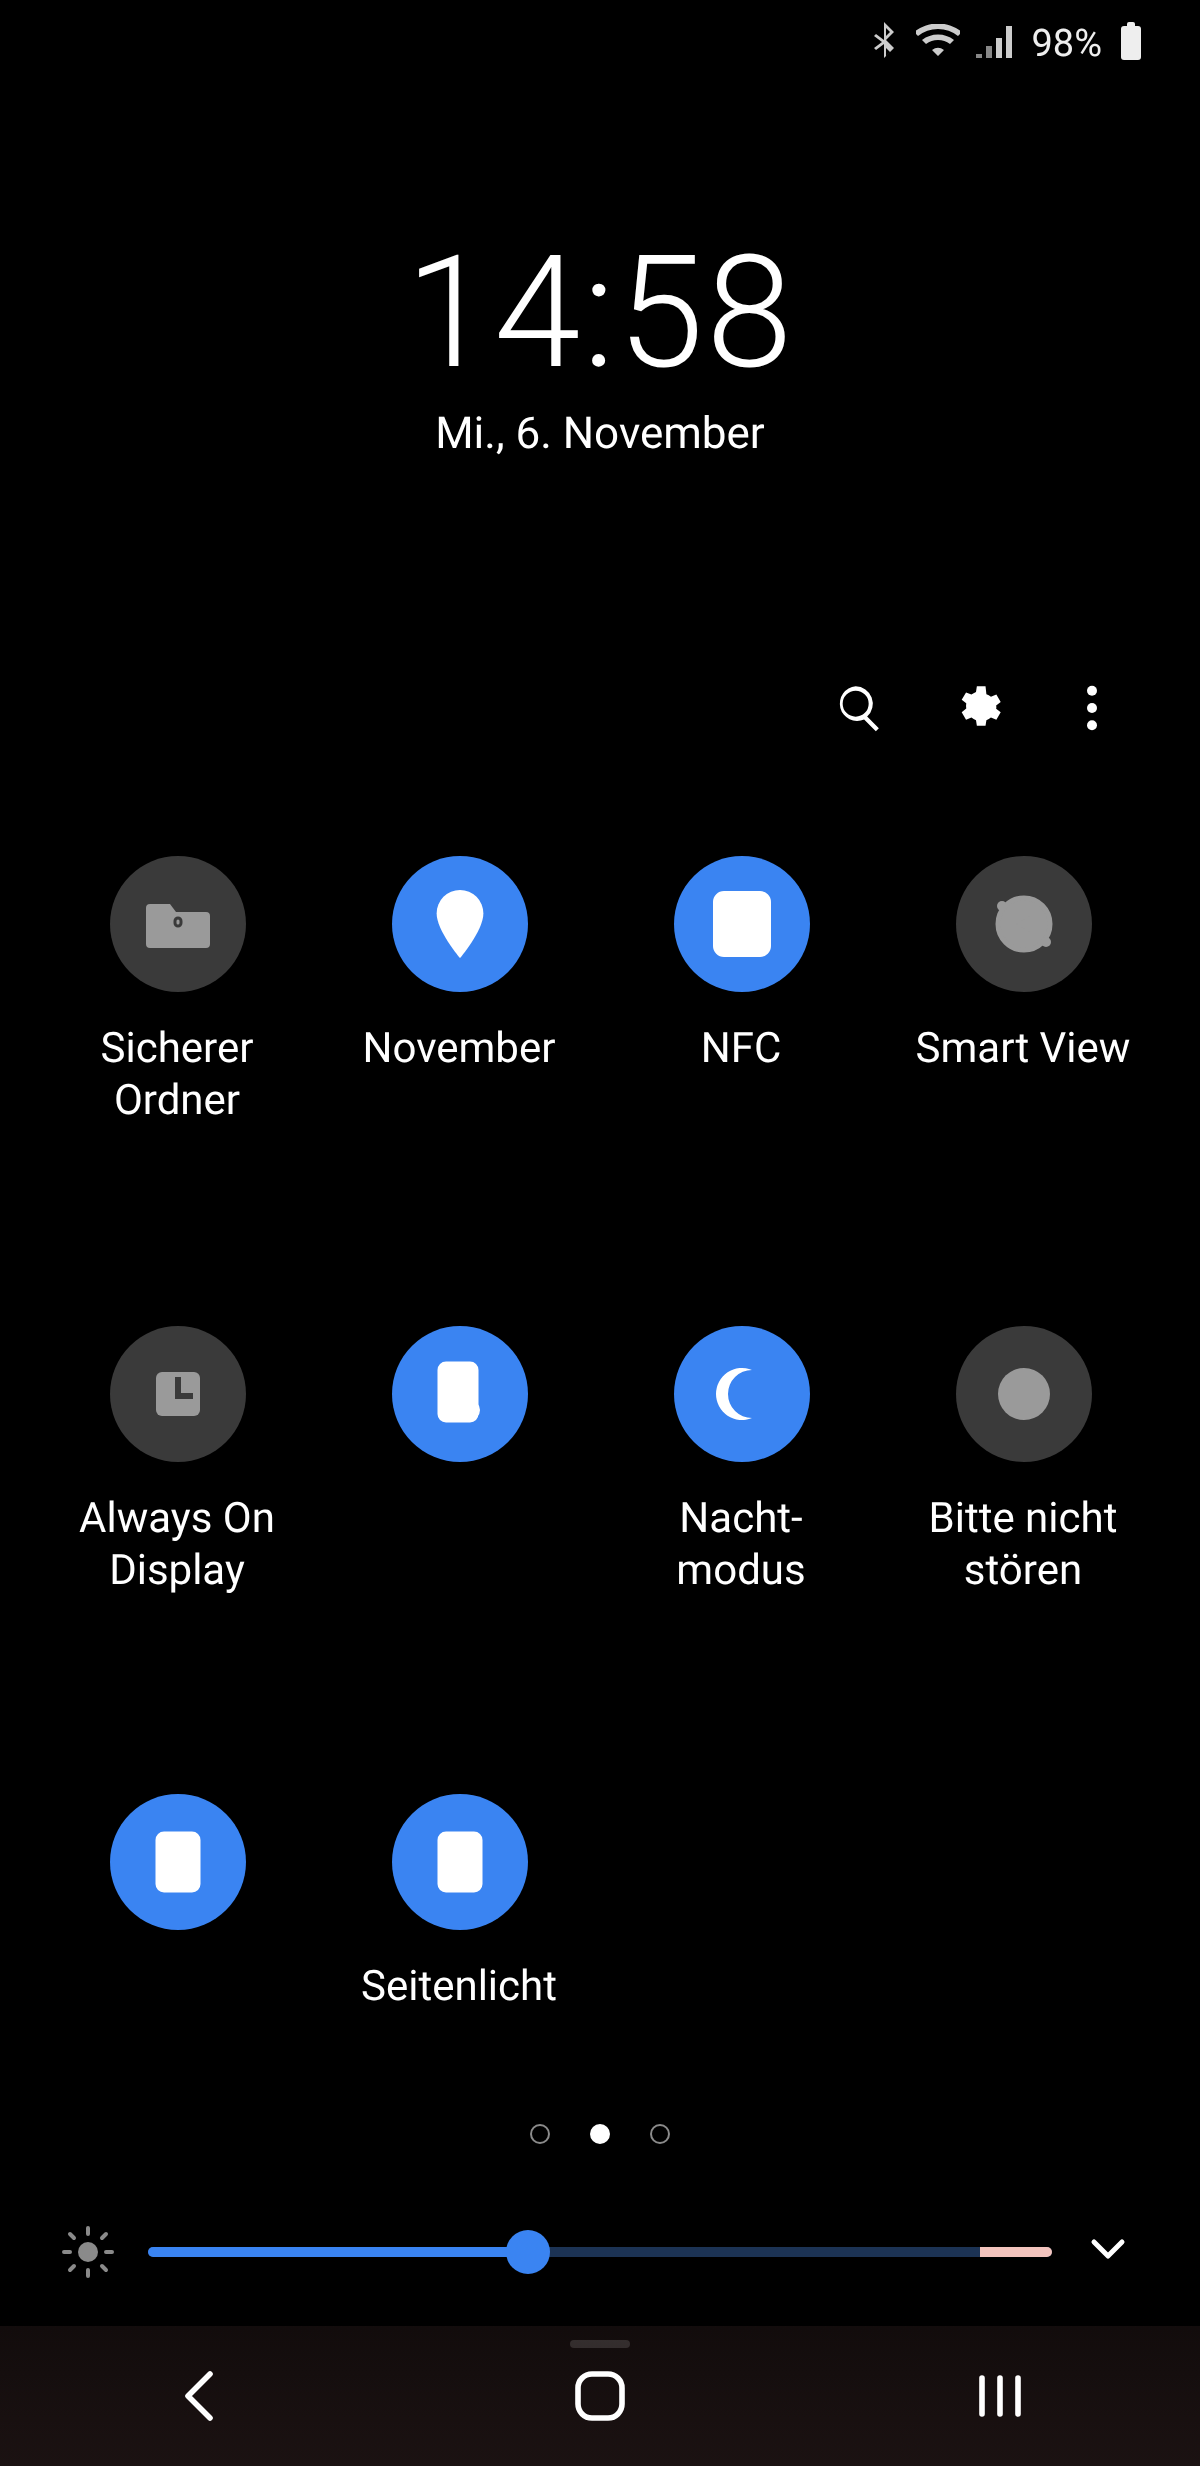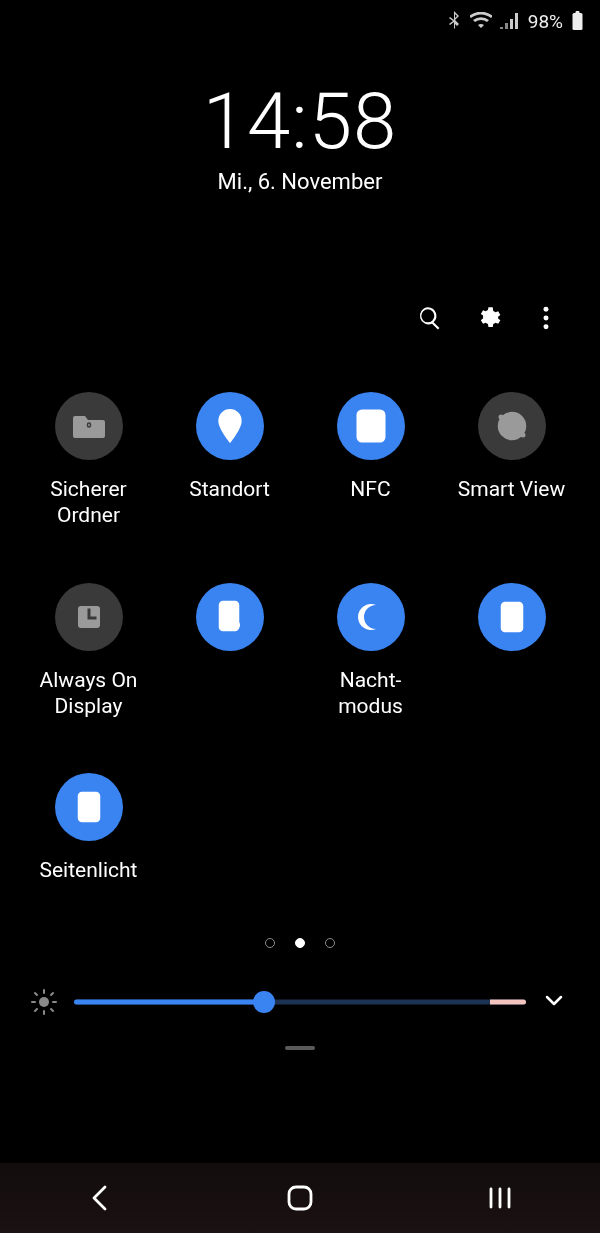--- a/index.html
+++ b/index.html
@@ -12,31 +12,31 @@
     position: relative;
     overflow: hidden;
   }
 
   
   .status-bar {
     display: flex;
     justify-content: flex-end;
     align-items: center;
     height: 42px;
-    padding: 0 16px;
+    padding: 0 28px;
     gap: 8px;
     color: #ddd;
     font-size: 19px;
   }
   .status-bar svg { display:block; }
 
   
   .clock-block {
     text-align: center;
-    margin-top: 34px;
+    margin-top: 70px;
   }
   .clock-time {
     font-size: 78px;
     font-weight: 300;
     letter-spacing: 1px;
     color:#fff;
   }
   .clock-date {
     font-size: 22px;
     font-weight: 400;
@@ -53,21 +53,21 @@
     padding: 0 40px;
     margin-top: 110px;
   }
   .top-action { width:28px; height:28px; display:flex; align-items:center; justify-content:center; cursor:pointer; }
 
   
   .tiles {
     margin-top: 60px;
     display: grid;
     grid-template-columns: repeat(4, 1fr);
-    row-gap: 54px;
+    row-gap: 98px;
     padding: 0 18px;
   }
   .tile {
     display:flex;
     flex-direction: column;
     align-items:center;
     cursor:pointer;
   }
   .tile-circle {
     width: 68px;
@@ -238,21 +238,21 @@
 Ordner</div>
   </div>
 
   <div class="tile">
     <div class="tile-circle tile-on">
       <svg width="26" height="34" viewBox="0 0 24 32">
           <path d="M12 0a11 11 0 0111 11c0 8-11 21-11 21S1 19 1 11A11 11 0 0112 0z"></path>
           <circle cx="12" cy="11" r="4.5" fill="#3a84f2"></circle>
         </svg>
     </div>
-    <div class="tile-label">Standort</div>
+    <div class="tile-label">November</div>
   </div>
 
   <div class="tile">
     <div class="tile-circle tile-on">
       <svg width="30" height="34" viewBox="0 0 30 34">
           <rect x="2" y="2" width="26" height="30" rx="4" fill="none" stroke="#fff" stroke-width="3"></rect>
           <path d="M9 9v16l12-10V25" fill="none" stroke="#fff" stroke-width="3" stroke-linecap="round" stroke-linejoin="round"></path>
         </svg>
     </div>
     <div class="tile-label">NFC</div>
@@ -296,20 +296,30 @@
   <div class="tile">
     <div class="tile-circle tile-on">
       <svg width="30" height="30" viewBox="0 0 30 30">
           <path d="M20 3a13 13 0 100 24 11 11 0 010-24z"></path>
         </svg>
     </div>
     <div class="tile-label">Nacht-
 modus</div>
   </div>
 
+  <div class="tile">
+    <div class="tile-circle tile-off">
+      <svg width="30" height="30" viewBox="0 0 30 30">
+          <circle cx="15" cy="15" r="13"></circle>
+          <rect x="8" y="13" width="14" height="4" rx="1" fill="#3a3a3a"></rect>
+        </svg>
+    </div>
+    <div class="tile-label">Bitte nicht
+stören</div>
+  </div>
 
   <div class="tile">
     <div class="tile-circle tile-on">
       <svg width="26" height="34" viewBox="0 0 26 34">
           <rect x="3" y="3" width="20" height="28" rx="3" fill="none" stroke="#fff" stroke-width="2.5"></rect>
           <circle cx="9" cy="27" r="1.6" fill="#fff"></circle>
           <circle cx="13" cy="27" r="1.6" fill="#fff"></circle>
           <circle cx="17" cy="27" r="1.6" fill="#fff"></circle>
         </svg>
     </div>

